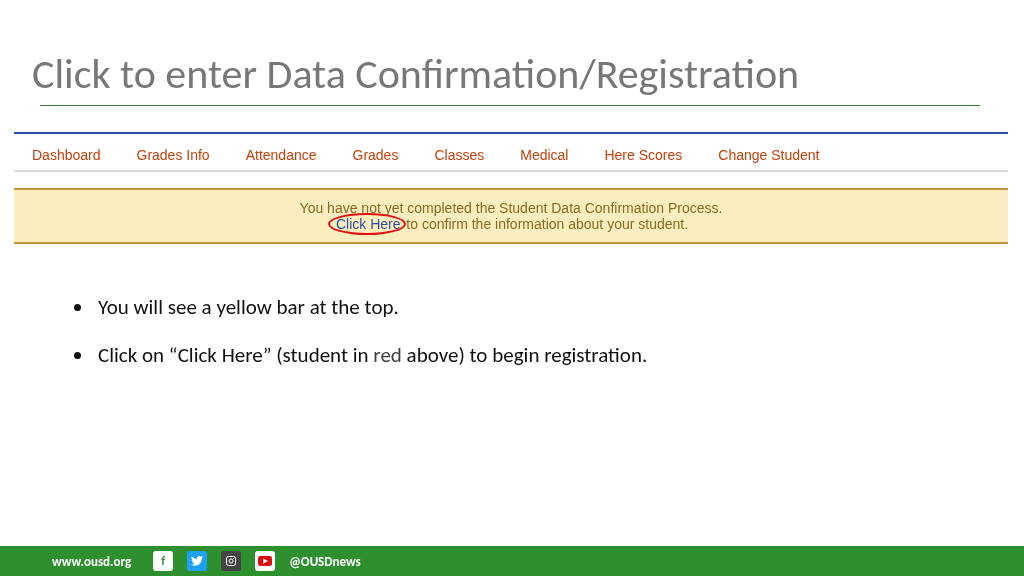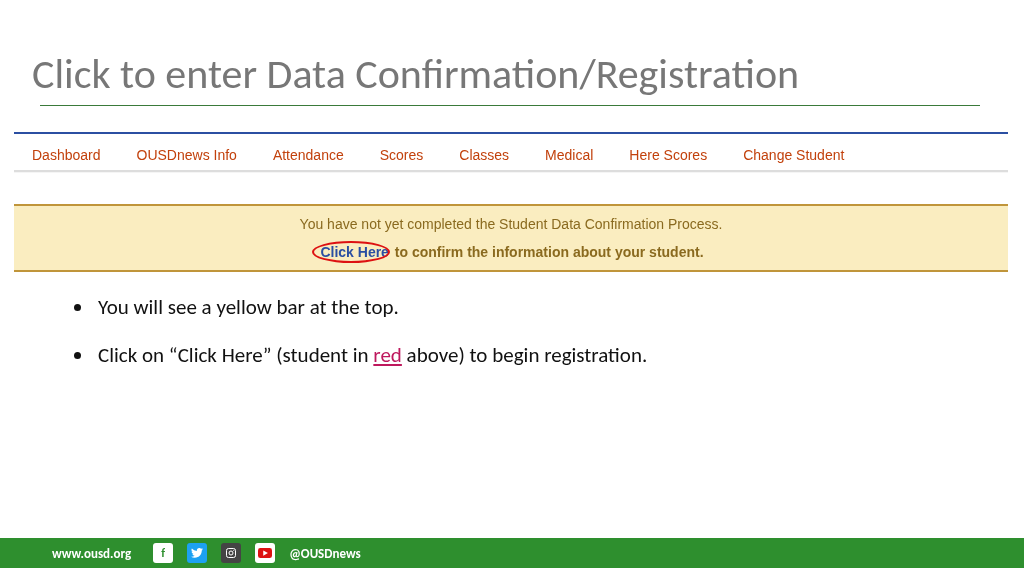--- a/index.html
+++ b/index.html
@@ -4,49 +4,49 @@
 <style>
   * { box-sizing: border-box; margin: 0; padding: 0; }
   html, body { width: 1024px; height: 576px; font-family: Calibri, Arial, sans-serif; background: #fff; overflow: hidden; }
   .slide { position: relative; width: 872px; height: 576px; }
   .title { position: absolute; top: 48px; left: 32px; font-size: 42px; font-weight: 400; color: #777; letter-spacing: 0px; }
   .title-rule { position: absolute; top: 105px; left: 40px; width: 940px; height: 1px; background: #3a7a3a; }
   .nav-rule-top { position: absolute; top: 132px; left: 14px; width: 994px; height: 2px; background: #2b4fa2; }
   .nav { position: absolute; top: 140px; left: 14px; width: 994px; height: 30px; display: flex; align-items: center; font-family: 'Segoe UI', Arial, sans-serif; font-size: 14px; color: #c2410c; }
   .nav span { padding: 0 18px; white-space: nowrap; }
   .nav-rule-bot { position: absolute; top: 170px; left: 14px; width: 994px; height: 2px; background: #ddd; box-shadow: 0 1px 0 #f5f5f5; }
-  .yellow-bar { position: absolute; top: 204px; left: 14px; width: 994px; background: #faedc0; border-top: 2px solid #c0953a; border-bottom: 2px solid #c0953a; padding: 10px 0; text-align: center; font-family: 'Segoe UI', Arial, sans-serif; font-size: 14px; color: #8a6a1f; }
-  .yellow-bar .line2 { margin-top: 12px; font-weight: bold; }
+  .yellow-bar { position: absolute; top: 188px; left: 14px; width: 994px; background: #faedc0; border-top: 2px solid #c0953a; border-bottom: 2px solid #c0953a; padding: 10px 0; text-align: center; font-family: 'Segoe UI', Arial, sans-serif; font-size: 14px; color: #8a6a1f; }
+  .yellow-bar .line2 { margin-top: 0; }
   .click-link { color: #2b4fa2; position: relative; display: inline-block; padding: 0 2px; }
   .red-circle { position: absolute; top: -3px; left: -6px; width: 78px; height: 22px; border: 2px solid #d11; border-radius: 50%; pointer-events: none; }
   .bullets { position: absolute; top: 294px; left: 56px; font-size: 21px; color: #111; }
   .bullets li { margin-bottom: 22px; list-style: disc; margin-left: 38px; padding-left: 4px; }
-  .red-word { color: #be185d; text-decoration: underline; }
-  .footer { position: absolute; left: 0; bottom: 8px; width: 1024px; height: 30px; background: #2e8f2e; display: flex; align-items: center; padding: 0 52px; color: #fff; font-size: 13px; font-weight: 600; }
+  .red-word { color: #404040; }
+  .footer { position: absolute; left: 0; bottom: 0; width: 1024px; height: 30px; background: #2e8f2e; display: flex; align-items: center; padding: 0 52px; color: #fff; font-size: 13px; font-weight: 600; }
   .footer .url { margin-right: 22px; }
   .footer .icon { width: 20px; height: 20px; border-radius: 3px; background: #fff; color: #2e8f2e; display: inline-flex; align-items: center; justify-content: center; margin-right: 14px; font-size: 12px; font-weight: bold; }
   .footer .icon.tw { background: #1da1f2; color: #fff; }
   .footer .icon.ig { background: #444; color: #fff; }
   .footer .icon.yt { background: #fff; color: #d11; }
   .footer .handle { margin-left: 0; }
 </style>
 </head>
 <body>
 
 <div class="slide">
 
   <div class="title">Click to enter Data Confirmation/Registration</div>
   <div class="title-rule"></div>
 
   <div class="nav-rule-top"></div>
   <div class="nav">
     <span>Dashboard</span>
-    <span>OUSDnews Info</span>
+    <span>Grades Info</span>
     <span>Attendance</span>
-    <span>Scores</span>
+    <span>Grades</span>
     <span>Classes</span>
     <span>Medical</span>
     <span>Here Scores</span>
     <span>Change Student</span>
   </div>
   <div class="nav-rule-bot"></div>
 
   <div class="yellow-bar">
     <div>You have not yet completed the Student Data Confirmation Process.</div>
     <div class="line2">

